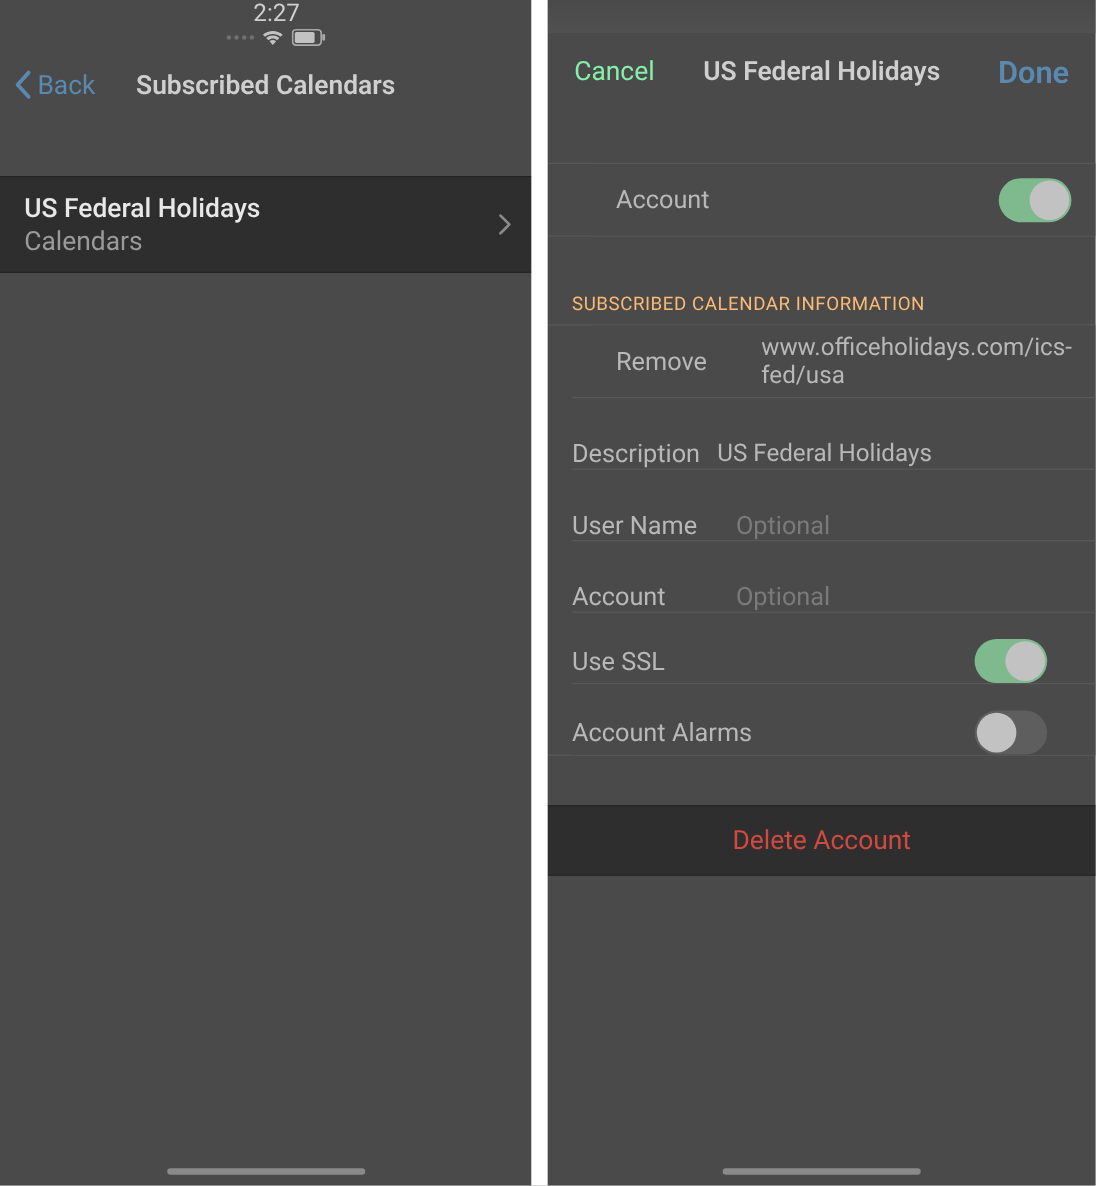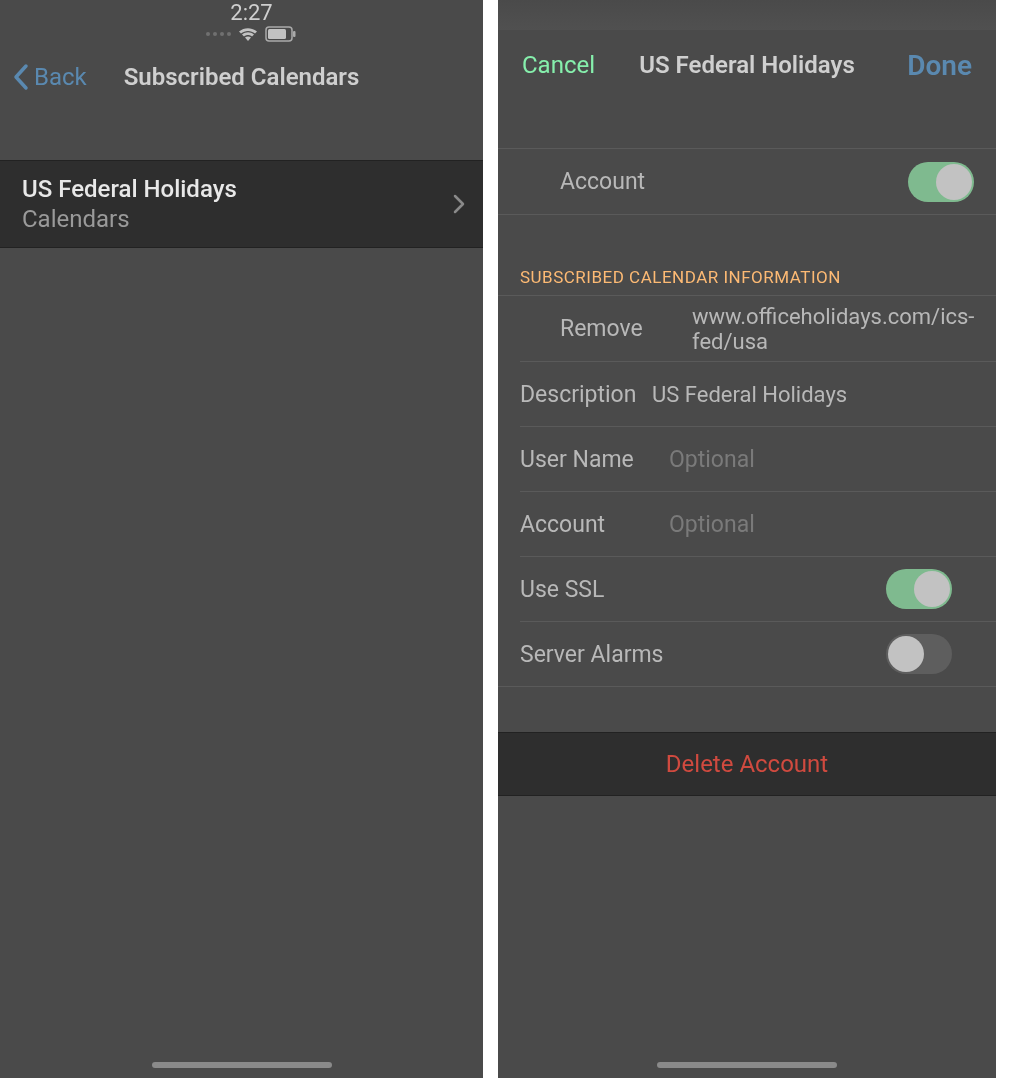--- a/index.html
+++ b/index.html
@@ -171,20 +171,21 @@
     }
     .cell-group {
       border-top: 0.5px solid #5a5a5a;
       border-bottom: 0.5px solid #5a5a5a;
     }
     .cell-group .cell { border-top: none; }
     .cell-group .cell + .cell {
       border-top: 0.5px solid #5a5a5a;
       margin-left: 22px;
       padding-left: 0;
+      align-items: flex-end;
     }
     .cell-group .cell + .cell .cell-inner {
       padding-right: 22px;
       width: 100%;
       display: flex;
       align-items: center;
     }
     .cell-label {
       color: #b8b8b8;
       font-size: 23px;
@@ -361,21 +362,21 @@
       <div class="cell-inner">
         <div class="cell-label" style="min-width:auto">Use SSL</div>
         <div class="cell-spacer"></div>
         <div class="toggle on">
             <div class="toggle-knob"></div>
           </div>
       </div>
     </div>
     <div class="cell">
       <div class="cell-inner">
-        <div class="cell-label" style="min-width:auto">Server Alarms</div>
+        <div class="cell-label" style="min-width:auto">Account Alarms</div>
         <div class="cell-spacer"></div>
         <div class="toggle off">
             <div class="toggle-knob"></div>
           </div>
       </div>
     </div>
   </div>
 
   <div class="delete-section">
     <div class="delete-cell">

